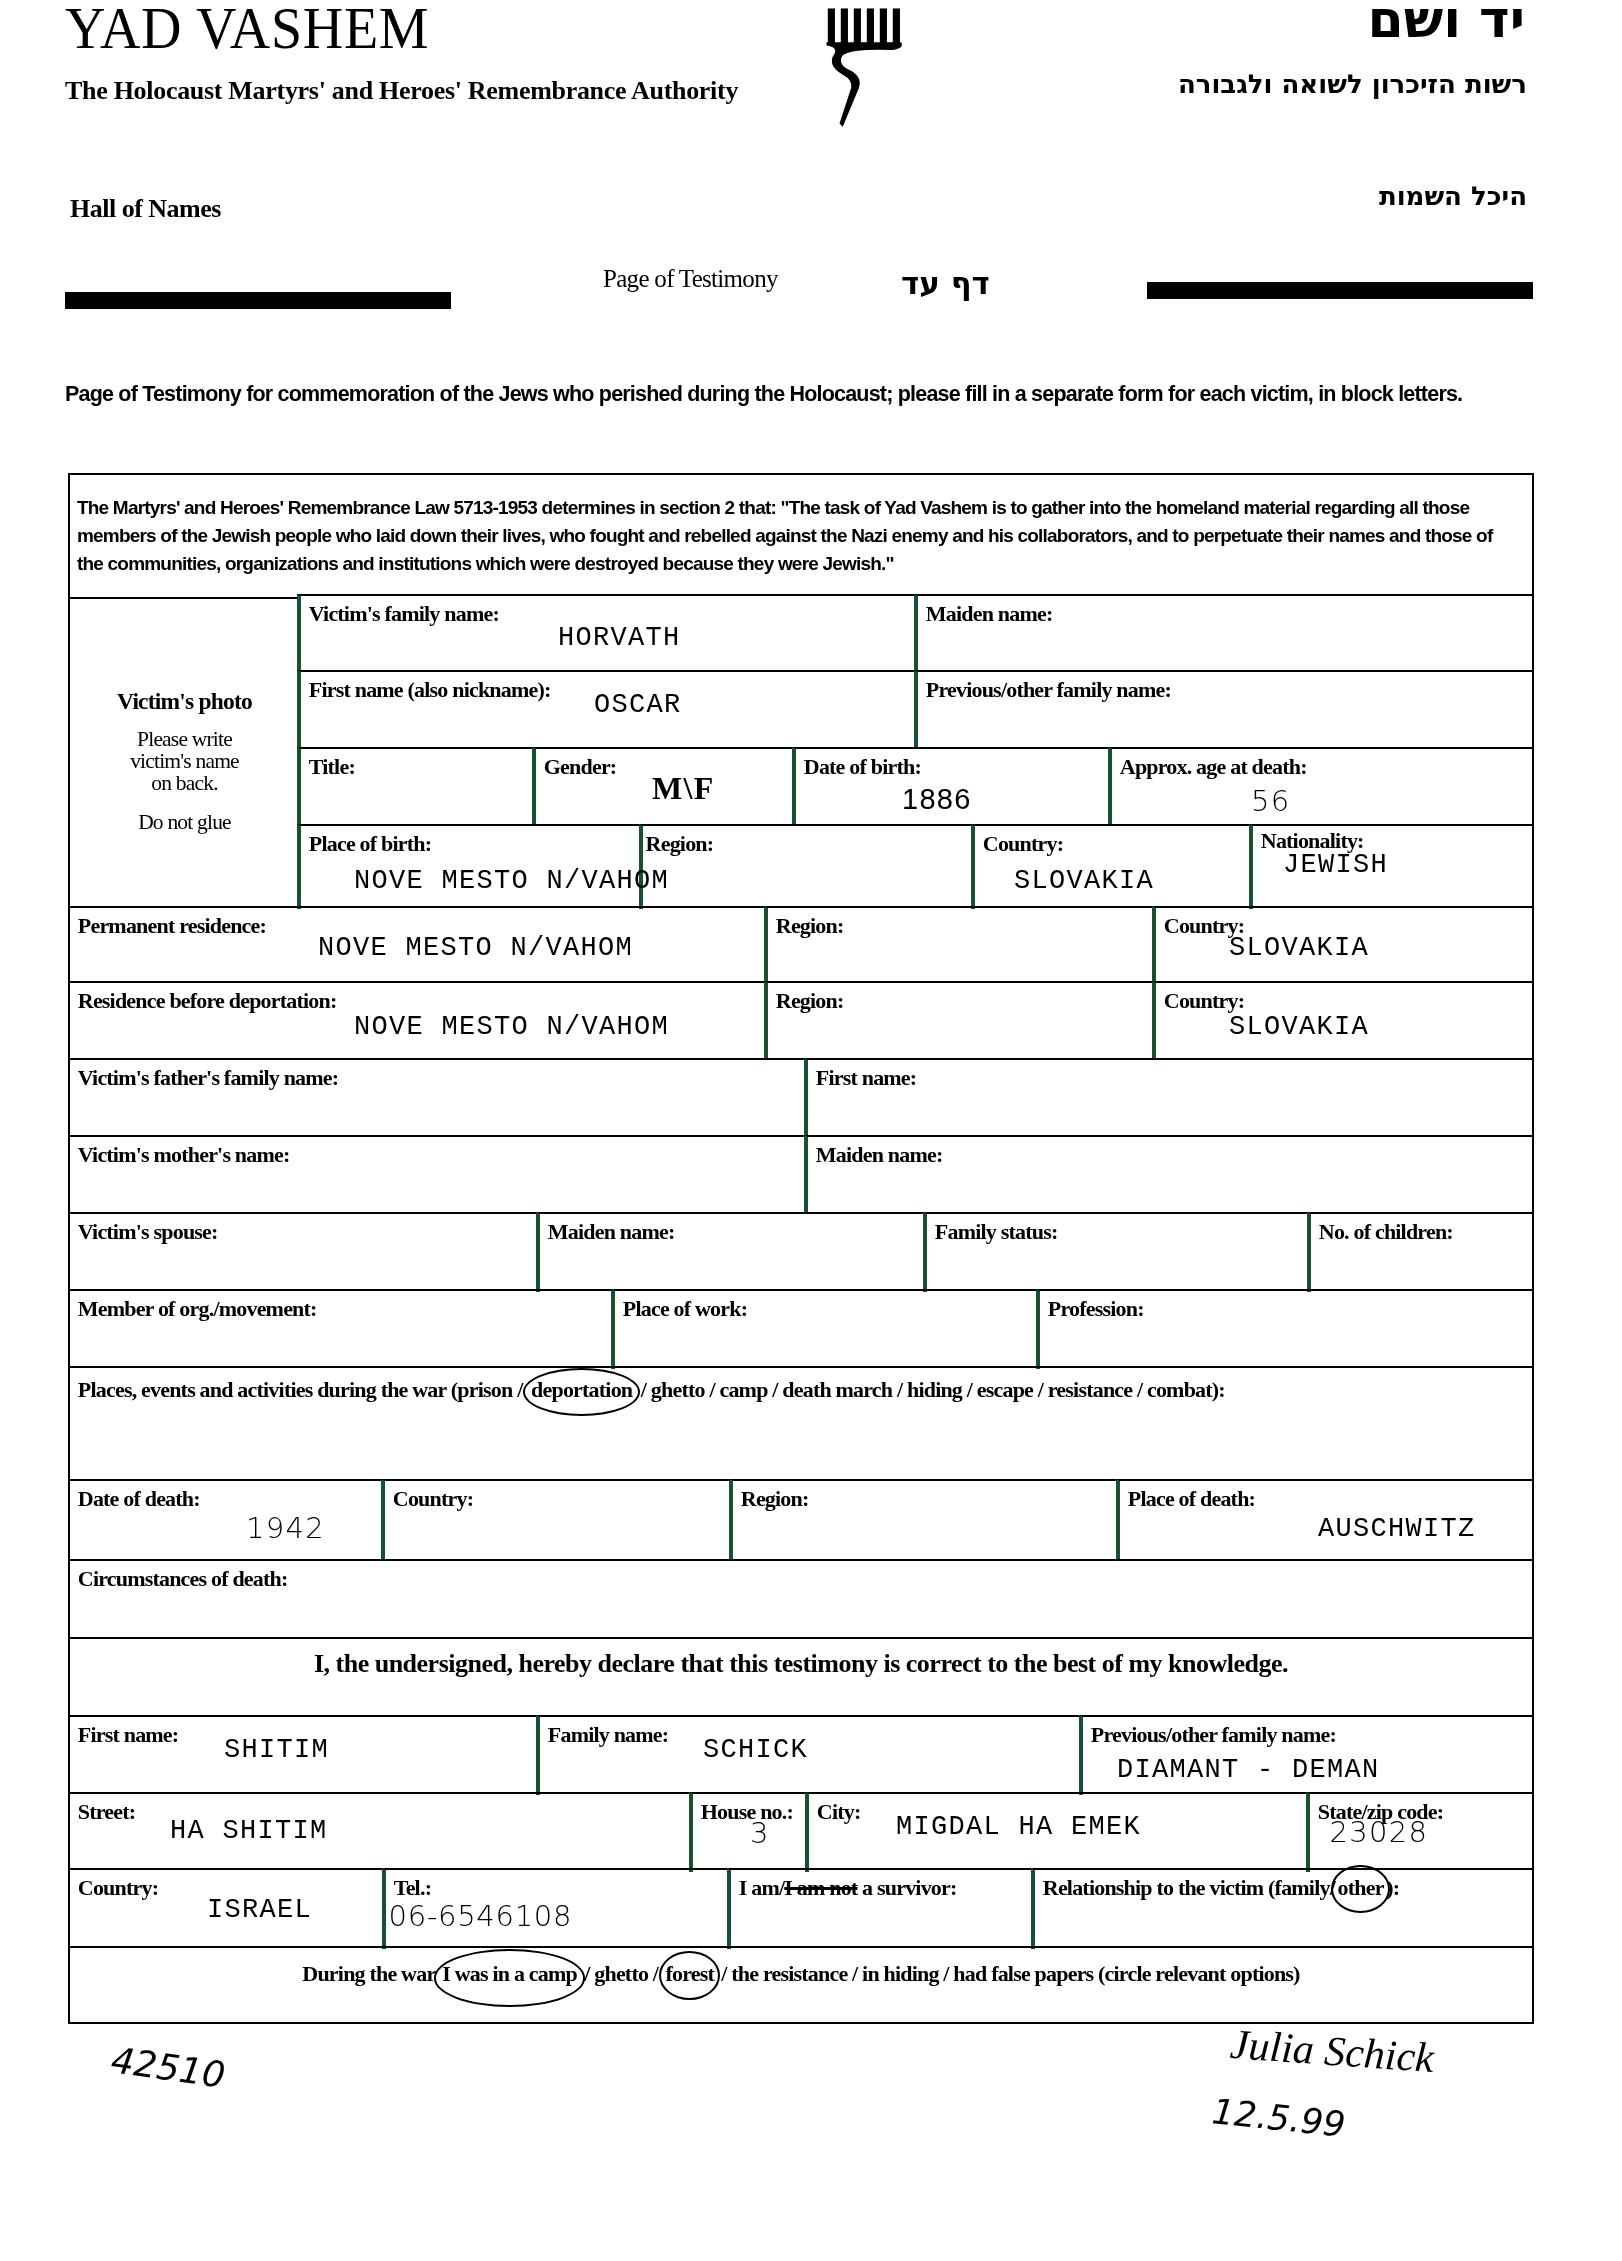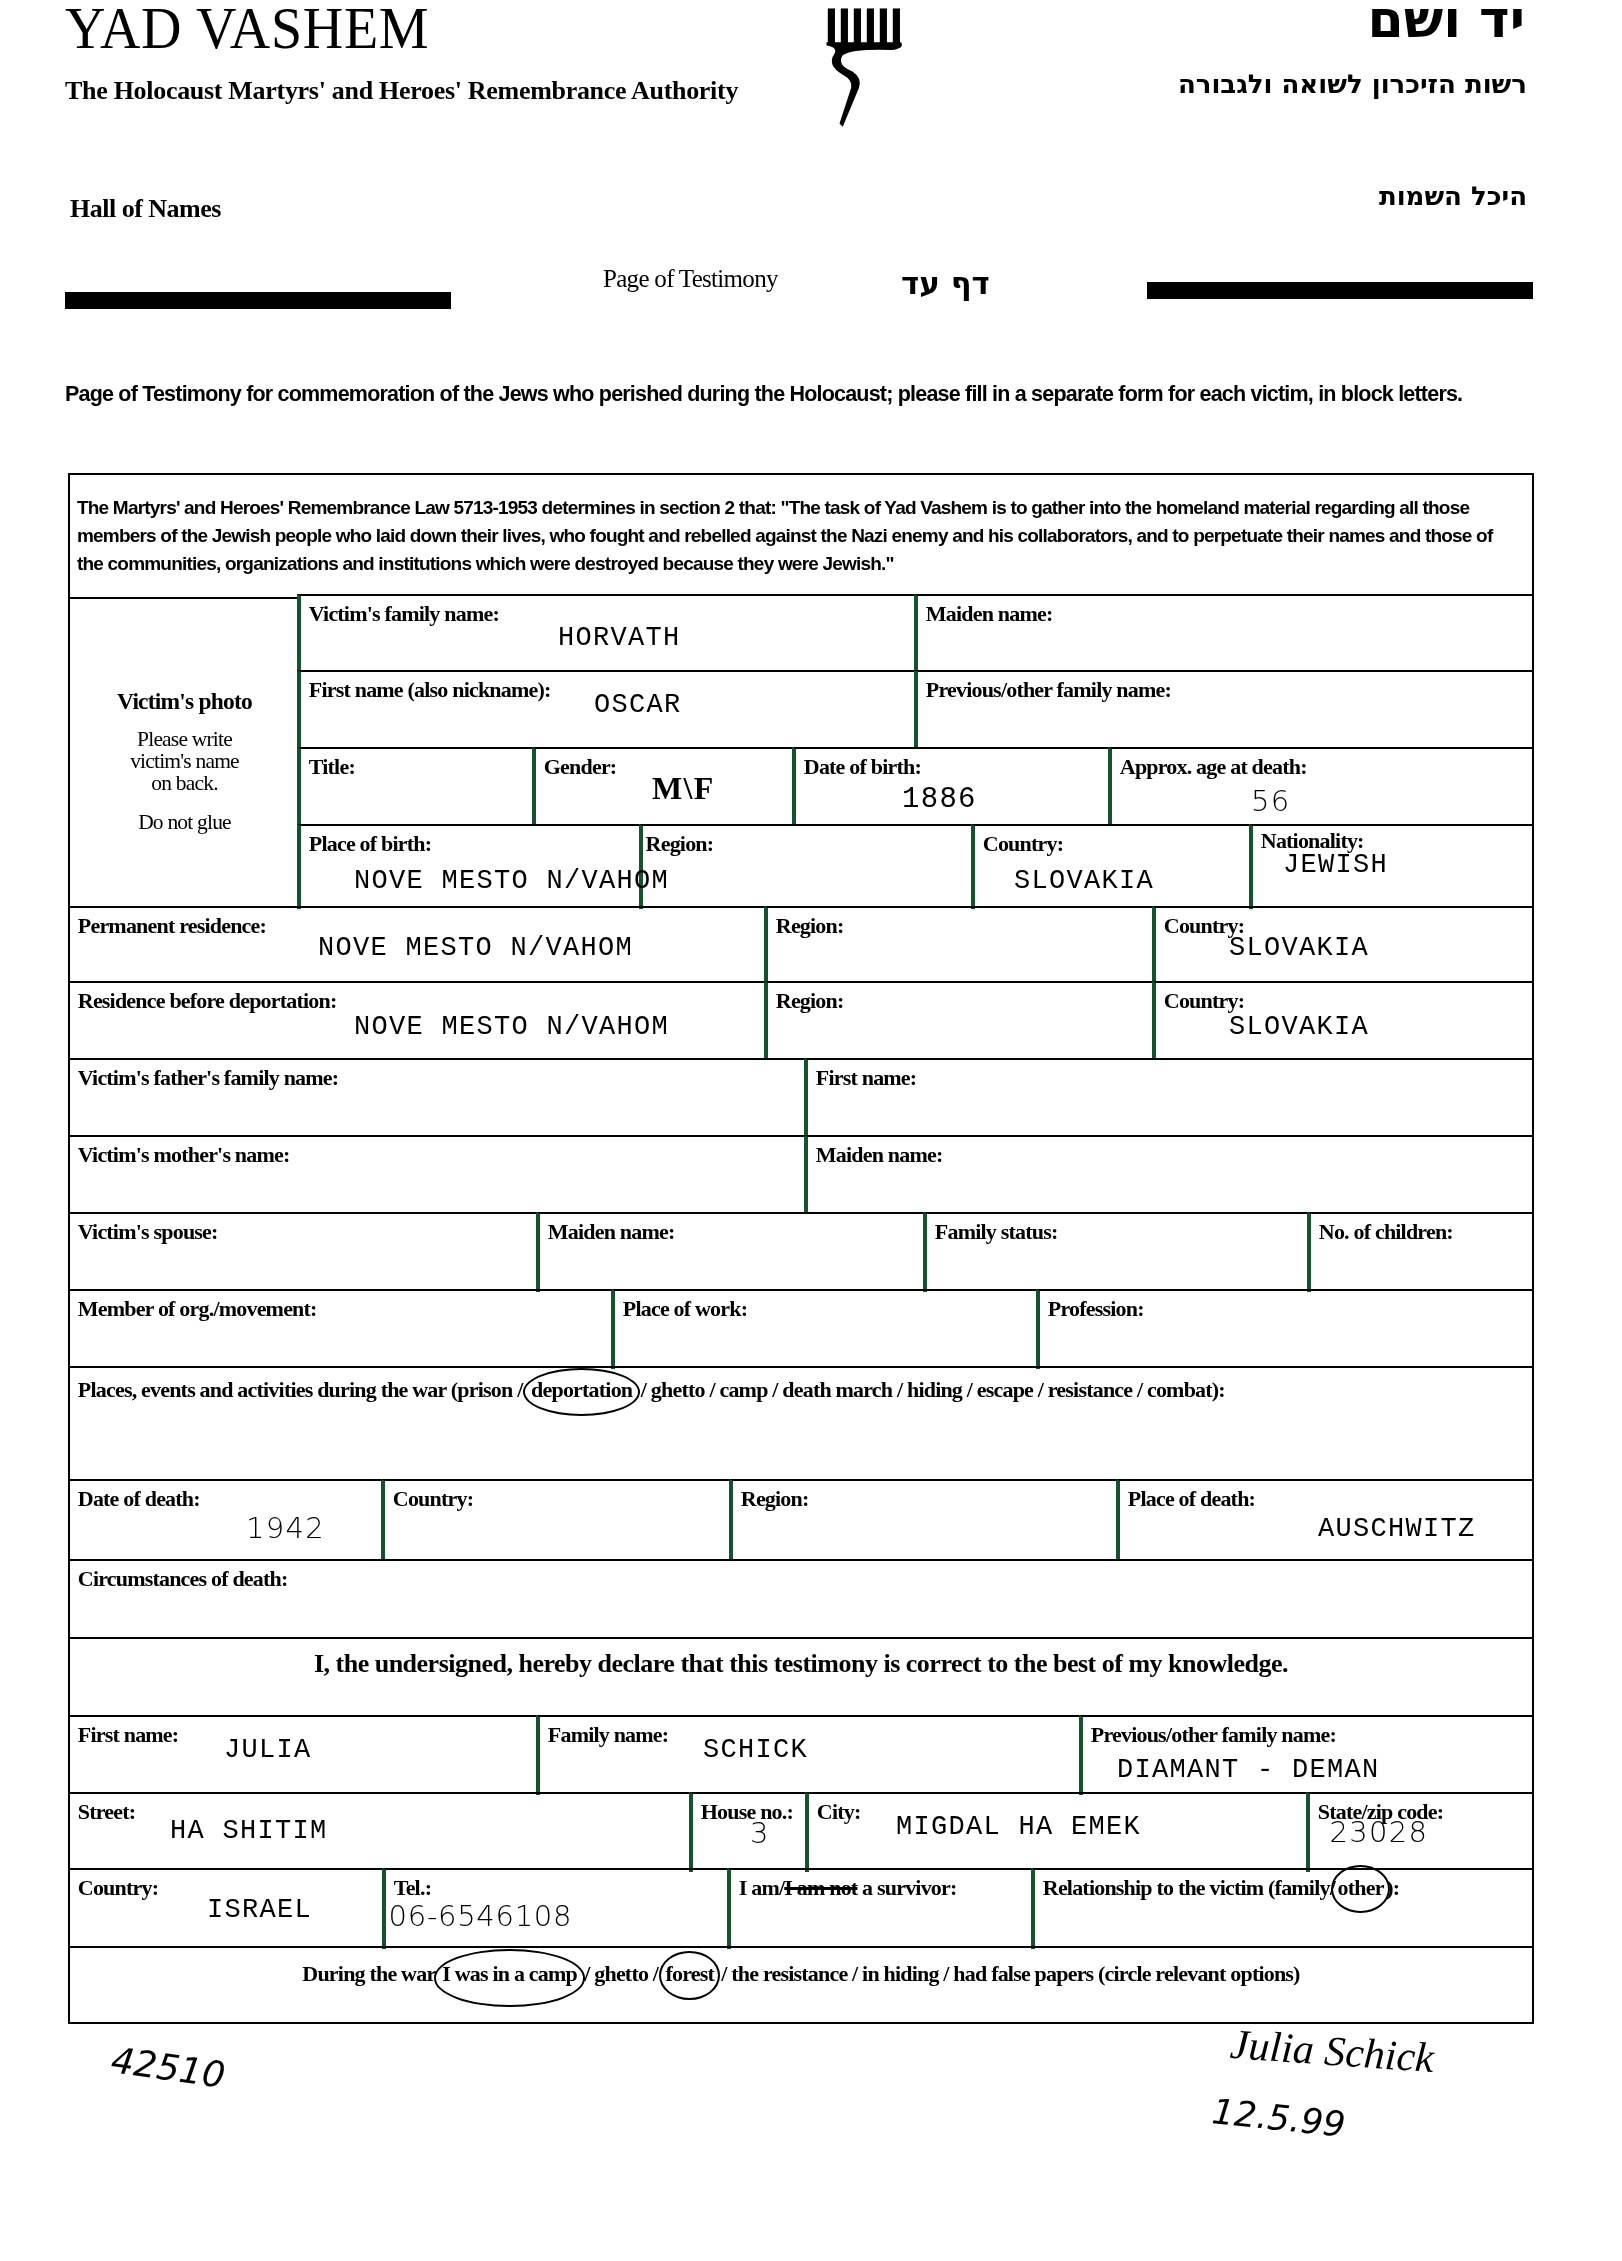--- a/index.html
+++ b/index.html
@@ -104,21 +104,21 @@
 
 <div class="cell" style="left:297px; top:747px; width:236px; height:77px;">
   <span class="lbl">Title:</span>
 </div>
 <div class="cell" style="left:532px; top:747px; width:262px; height:77px;">
   <span class="lbl">Gender:</span>
   <span class="val serif" style="left:116px; top:21px; font-weight:bold; font-family:'Liberation Serif', serif; font-size:32px;">M\F</span>
 </div>
 <div class="cell" style="left:792px; top:747px; width:318px; height:77px;">
   <span class="lbl">Date of birth:</span>
-  <span class="val" style="left:106px; top:34px; font-family:Liberation Mono, monospace; font-weight:200; font-size:29px;">1886</span>
+  <span class="val" style="left:106px; top:34px; font-family:Liberation Sans, sans-serif; font-weight:200; font-size:29px;">1886</span>
 </div>
 <div class="cell" style="left:1108px; top:747px; width:425px; height:77px;">
   <span class="lbl">Approx. age at death:</span>
   <span class="val" style="left:139px; top:35px; font-family:'DejaVu Sans', sans-serif; font-weight:200; font-size:29px;">56</span>
 </div>
 
 <div class="cell" style="left:297px; top:824px; width:343px; height:85px;">
   <span class="lbl">Place of birth:</span>
   <span class="val" style="left:53px; top:40px; z-index:2;">NOVE MESTO N/VAHOM</span>
 </div>
@@ -223,21 +223,21 @@
 
 <div class="cell" style="left:70px; top:1559px; width:1462px; height:81px; border-left:none;">
   <span class="lbl">Circumstances of death:</span>
 </div>
 
 <div class="cell" style="left:70px; top:1637px; width:1462px; height:81px; border-left:none;"></div>
 <div class="abs declare serif">I, the undersigned, hereby declare that this testimony is correct to the best of my knowledge.</div>
 
 <div class="cell" style="left:70px; top:1715px; width:467px; height:80px; border-left:none;">
   <span class="lbl">First name:</span>
-  <span class="val" style="left:154px; top:18px;">JULIA</span>
+  <span class="val" style="left:154px; top:18px;">SHITIM</span>
 </div>
 <div class="cell" style="left:536px; top:1715px; width:545px; height:80px;">
   <span class="lbl">Family name:</span>
   <span class="val" style="left:163px; top:18px;">SCHICK</span>
 </div>
 <div class="cell" style="left:1079px; top:1715px; width:454px; height:80px;">
   <span class="lbl">Previous/other family name:</span>
   <span class="val" style="left:34px; top:38px;">DIAMANT - DEMAN</span>
 </div>
 

